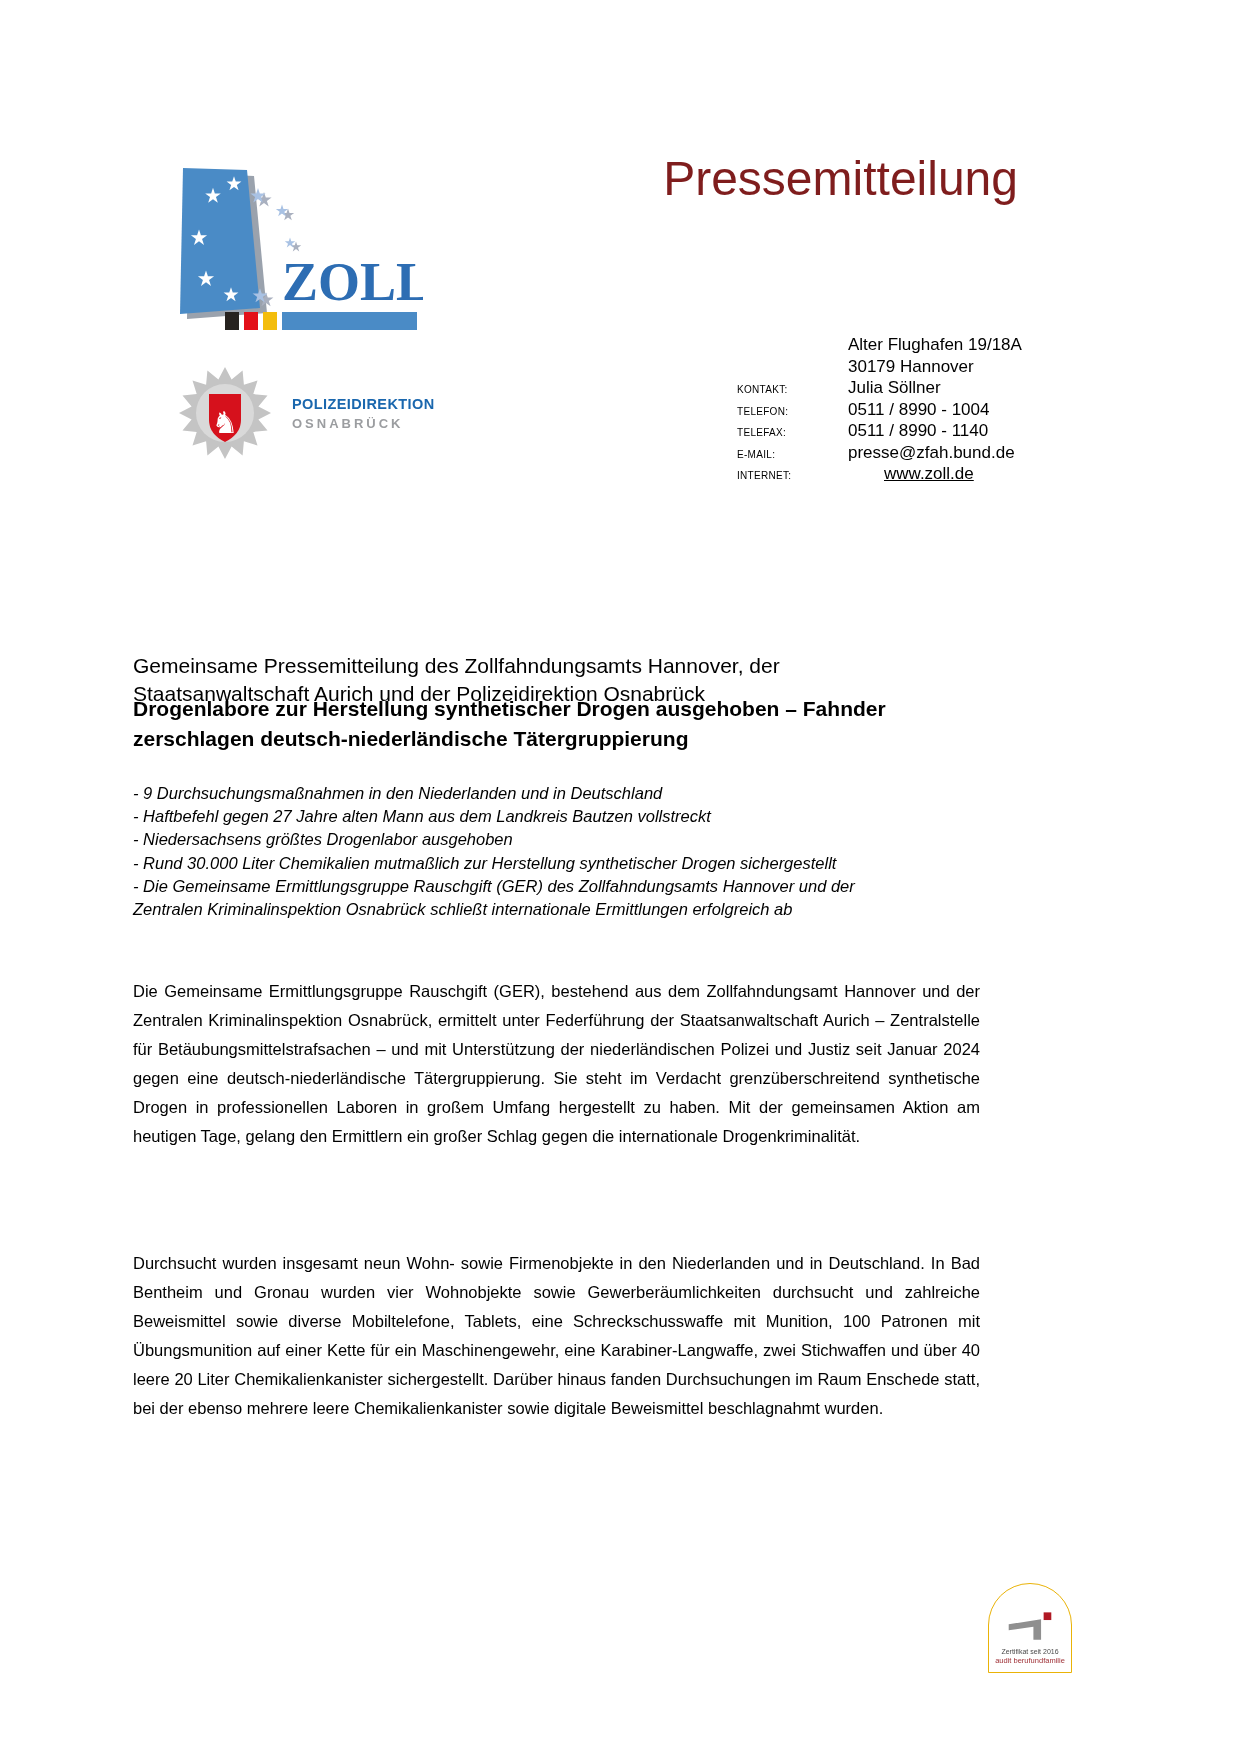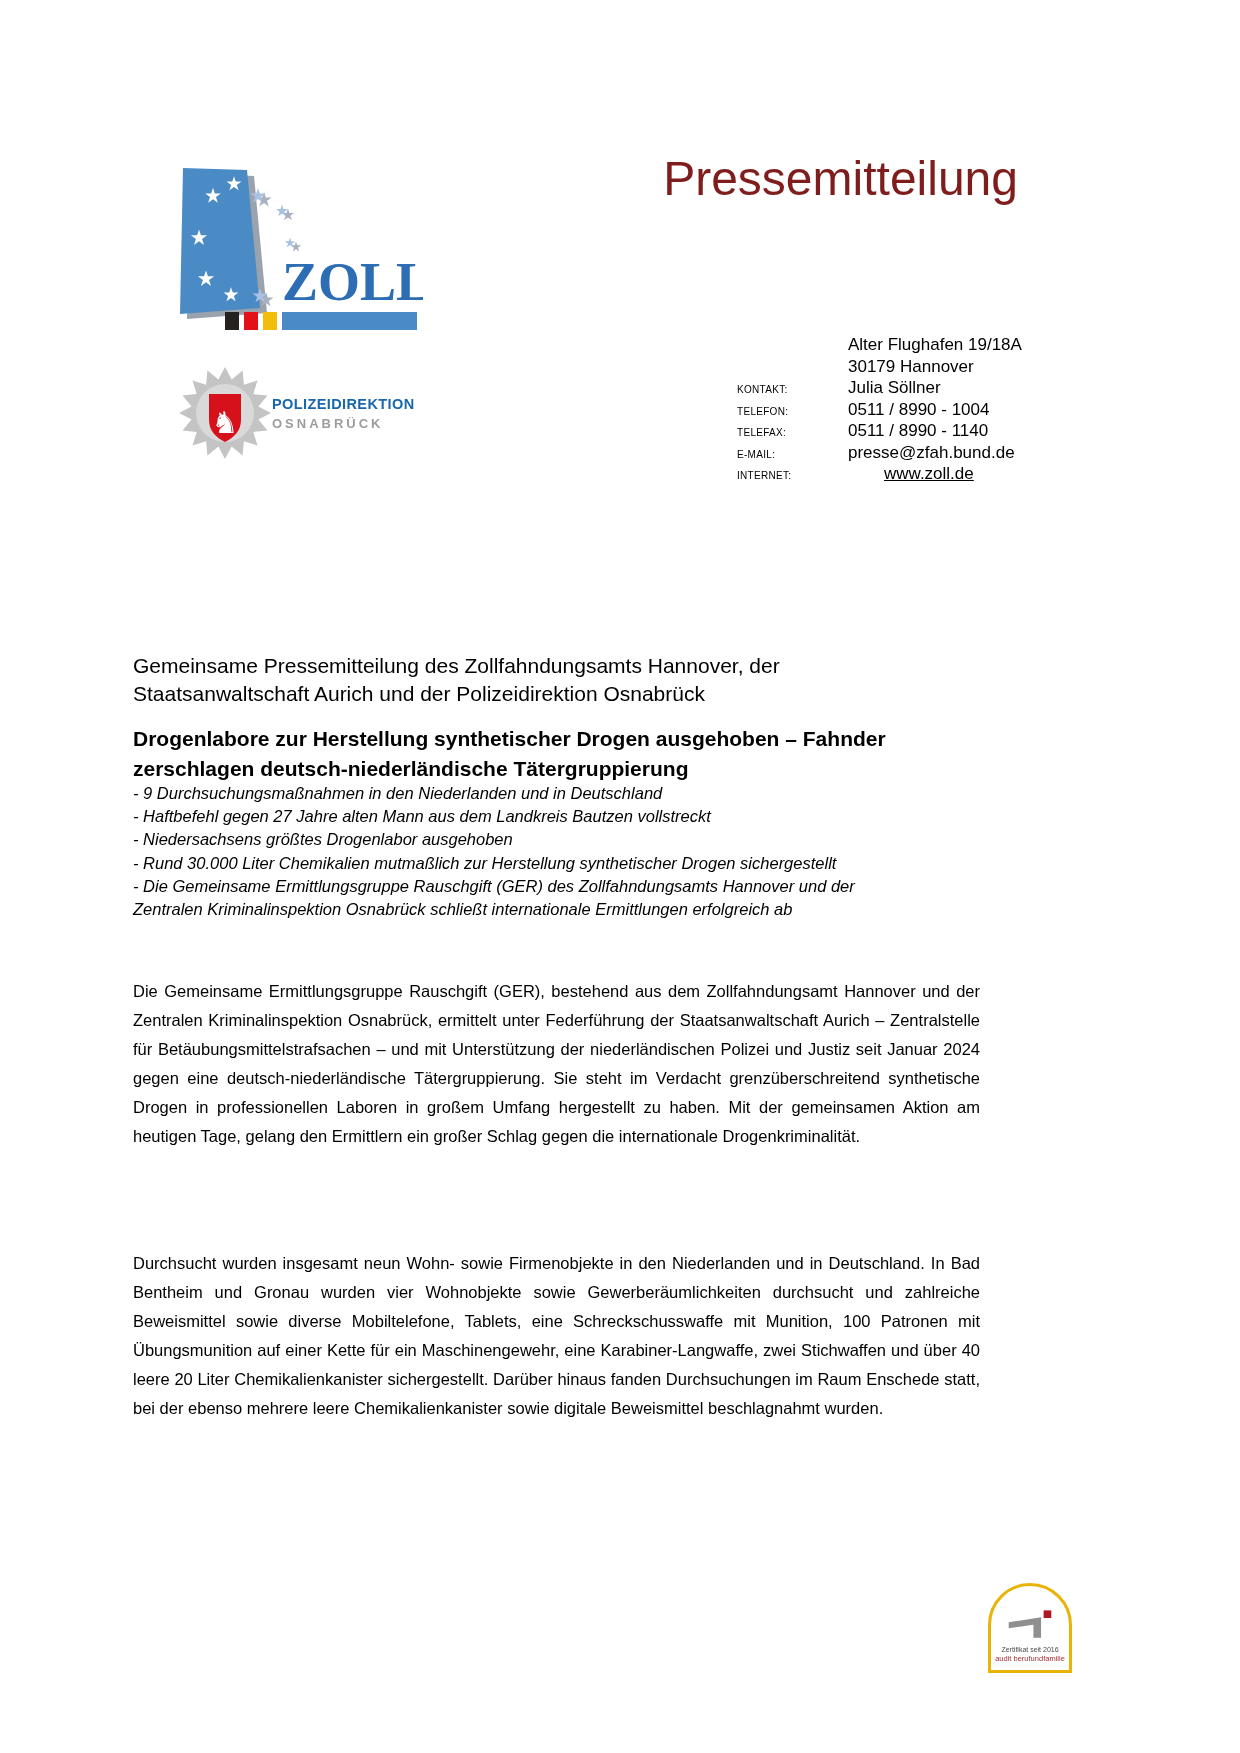--- a/index.html
+++ b/index.html
@@ -22,36 +22,36 @@
 
   
   .contact { left:737px; top:334px; width:300px; }
   .crow { display:flex; align-items:baseline; height:21.5px; line-height:21.5px; }
   .clabel { width:111px; flex:0 0 111px; font-size:10px; letter-spacing:.3px; color:#000; }
   .cvalue { font-size:17px; color:#000; white-space:nowrap; }
   .cvalue.u { text-decoration:underline;margin-left:36px; }
 
   
   .police { left:178px; top:366px; display:flex; align-items:center; }
-  .police-text { }
+  .police-text { margin-left:20px; }
   .police-name { font-size:14.5px; font-weight:700; color:#1a67ae; letter-spacing:.4px; line-height:20px; }
   .police-city { font-size:13px; font-weight:700; color:#9b9da0; letter-spacing:3px; line-height:20px; }
 
   
   .intro    { left:133px; top:608px;  width:740px; font-size:21px;  line-height:28px;margin-top:44px; }
-  .headline { left:133px; top:724px;  width:830px; font-size:21px;  line-height:30px; font-weight:700; }
+  .headline { left:133px; top:694px;  width:830px; font-size:21px;  line-height:30px; font-weight:700; }
   .bullets  { left:133px; top:782px;  width:780px; font-size:16.5px; line-height:23.2px; font-style:italic; }
   .para     { left:133px; width:847px; font-size:16.5px; line-height:29px; text-align:justify; }
   .para1 { top:977px; }
   .para2 { top:1249px; }
 
   
   .cert {
     left:988px; top:1583px; width:84px; height:90px; box-sizing:border-box;
-    border:3px solid #eab308; border-radius:42px 42px 0 0; background:#fff;
+    border:1px solid #eab308; border-radius:42px 42px 0 0; background:#fff;
     display:flex; flex-direction:column; align-items:center; justify-content:flex-end;
     padding-bottom:7px;
   }
   .cert-mark { margin-bottom:4px; }
   .cert-l1 { font-size:7px; color:#4b4b4b; line-height:9px; white-space:nowrap; }
   .cert-l2 { font-size:7.5px; color:#a03339; line-height:9px; white-space:nowrap; }
 </style>
 </head>
 <body>
 

